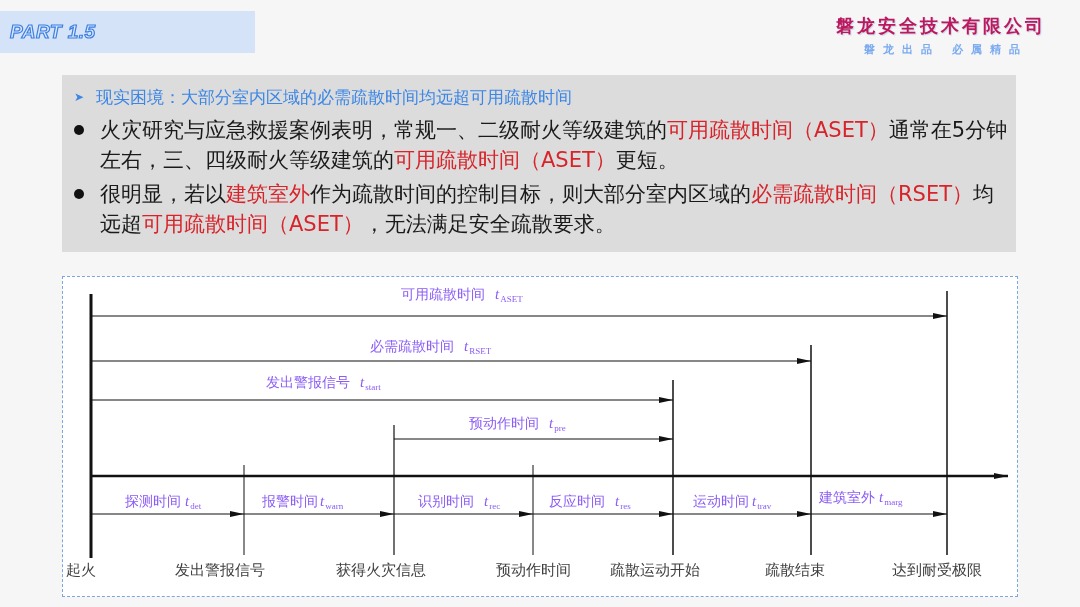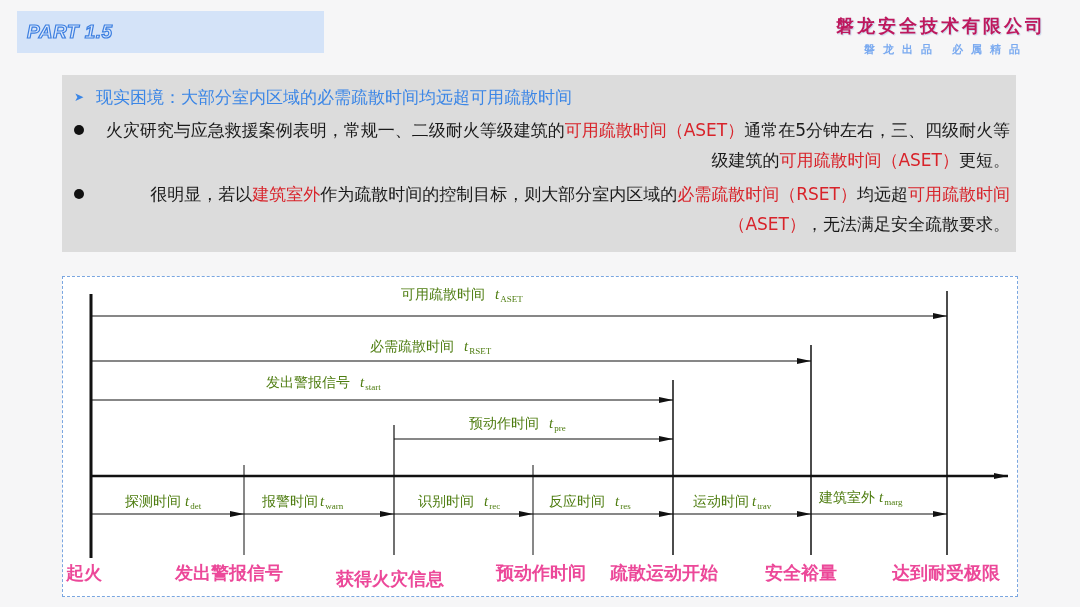--- a/index.html
+++ b/index.html
@@ -3,23 +3,23 @@
 <meta charset="utf-8">
 <style>
   * { margin: 0; padding: 0; box-sizing: border-box; }
   html, body { width: 1080px; height: 607px; overflow: hidden; }
   body {
     background: #f6f6f7;
     font-family: "DejaVu Sans", "Liberation Sans", sans-serif;
     position: relative;
   }
   .title-bar {
-    position: absolute; left: 0; top: 11px; width: 307px; height: 42px;
+    position: absolute; left: 0; top: 11px; width: 255px; height: 42px;
     background: #d4e3f8;
-    display: flex; align-items: center; padding-left: 10px; margin-left: 17px;
+    display: flex; align-items: center; padding-left: 10px;
   }
   .part-label {
     font-family: "Liberation Sans", sans-serif;
     font-style: italic; font-weight: bold; font-size: 19px;
     color: #dbe8fb;
     -webkit-text-stroke: 1.2px #3d7fe0;
     letter-spacing: 0.5px;
     margin-right: 14px;
   }
   .title-text { font-size: 24px; color: #2f6fd6; letter-spacing: 1px; }
@@ -28,38 +28,38 @@
   .brand-name { font-size: 18px; font-weight: bold; color: #be185d; letter-spacing: 3px; text-shadow: 1px 1px 1px #c8d6ea; }
   .brand-sub { font-size: 11px; font-weight: bold; color: #7aaaf0; letter-spacing: 8px; margin-top: 4px; padding-left: 10px; }
 
   .content-box {
     position: absolute; left: 62px; top: 75px; width: 954px; height: 177px;
     background: #dcdcdc;
     padding: 8px 0 0 12px;
   }
   .headline { display: flex; align-items: center; font-size: 17px; color: #3b86e6; height: 28px; }
   .headline .arrow { font-size: 12px; margin-right: 12px; color: #3b86e6; }
-  .bullet { display: flex; font-size: 17px; color: #1a1a1a; line-height: 30px; margin-top: 4px; text-align: right; }
+  .bullet { display: flex; font-size: 21px; color: #1a1a1a; line-height: 30px; margin-top: 4px; }
   .bullet .dot { width: 10px; height: 10px; border-radius: 50%; background: #111; margin: 10px 16px 0 0; flex-shrink: 0; }
   .bullet .text { width: 910px; }
   .red { color: #d8232a; }
 
   .diagram-frame {
     position: absolute; left: 62px; top: 276px; width: 956px; height: 321px;
     background: #ffffff;
     border: 1px dashed #7aa6e0;
   }
   svg.diagram { position: absolute; left: 0; top: 0; }
   .dlabel {
     position: absolute; font-family: "DejaVu Serif", "Liberation Serif", serif;
-    font-size: 14px; color: #4d7c0f; white-space: nowrap;
+    font-size: 14px; color: #8b5cf6; white-space: nowrap;
   }
   .dlabel i { font-style: italic; font-family: "Liberation Serif", serif; font-size: 15px; margin-left: 10px; }
   .dlabel sub { font-size: 9px; font-family: "Liberation Serif", serif; vertical-align: -3px; margin-left: 1px; }
-  .event { position: absolute; font-size: 18px; color: #ec4899; white-space: nowrap; font-family: "DejaVu Sans", sans-serif; font-weight: bold; }
+  .event { position: absolute; font-size: 15px; color: #404040; white-space: nowrap; font-family: "DejaVu Sans", sans-serif; }
 </style>
 </head>
 <body>
 
 <div class="title-bar">
   <span class="part-label">PART 1.5</span>
 </div>
 
 <div class="brand">
   <div class="brand-name">磐龙安全技术有限公司</div>
@@ -147,18 +147,18 @@
   </div>
   <div class="dlabel" style="left:630px; top:216px;">
     <span>运动时间</span><i style="margin-left:3px">t</i><sub>trav</sub>
   </div>
   <div class="dlabel" style="left:756px; top:212px;">
     <span>建筑室外</span><i style="margin-left:4px">t</i><sub>marg</sub>
   </div>
 
   <div class="event" style="left:3px; top:284px;">起火</div>
   <div class="event" style="left:112px; top:284px;">发出警报信号</div>
-  <div class="event" style="left:273px; top:290px;">获得火灾信息</div>
+  <div class="event" style="left:273px; top:284px;">获得火灾信息</div>
   <div class="event" style="left:433px; top:284px;">预动作时间</div>
   <div class="event" style="left:547px; top:284px;">疏散运动开始</div>
-  <div class="event" style="left:702px; top:284px;">安全裕量</div>
+  <div class="event" style="left:702px; top:284px;">疏散结束</div>
   <div class="event" style="left:829px; top:284px;">达到耐受极限</div>
 </div>
 
 </body></html>

